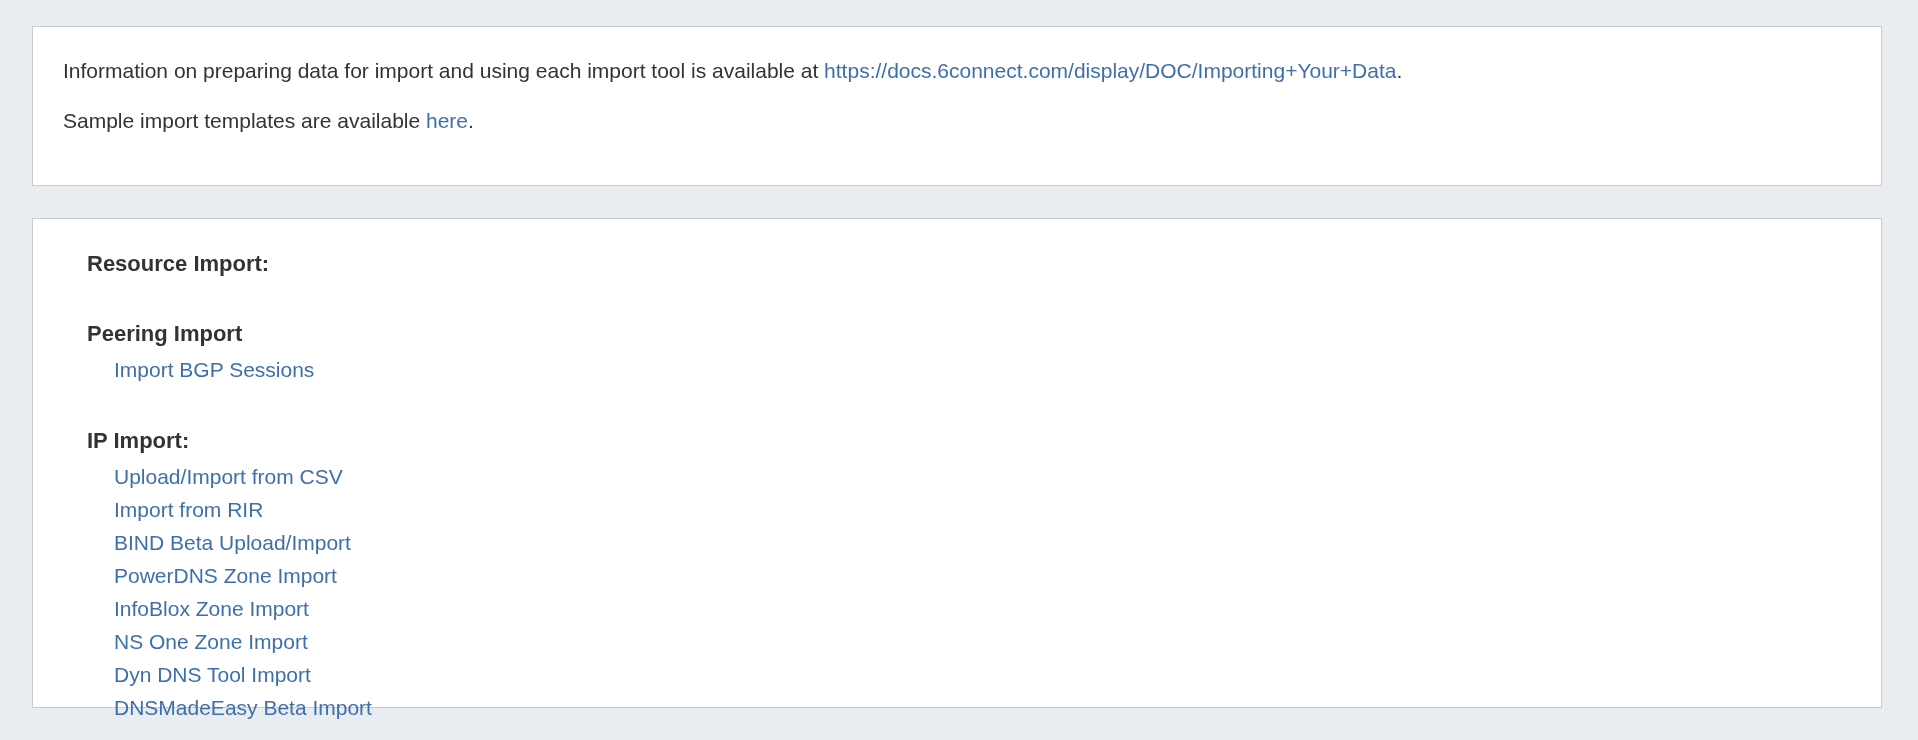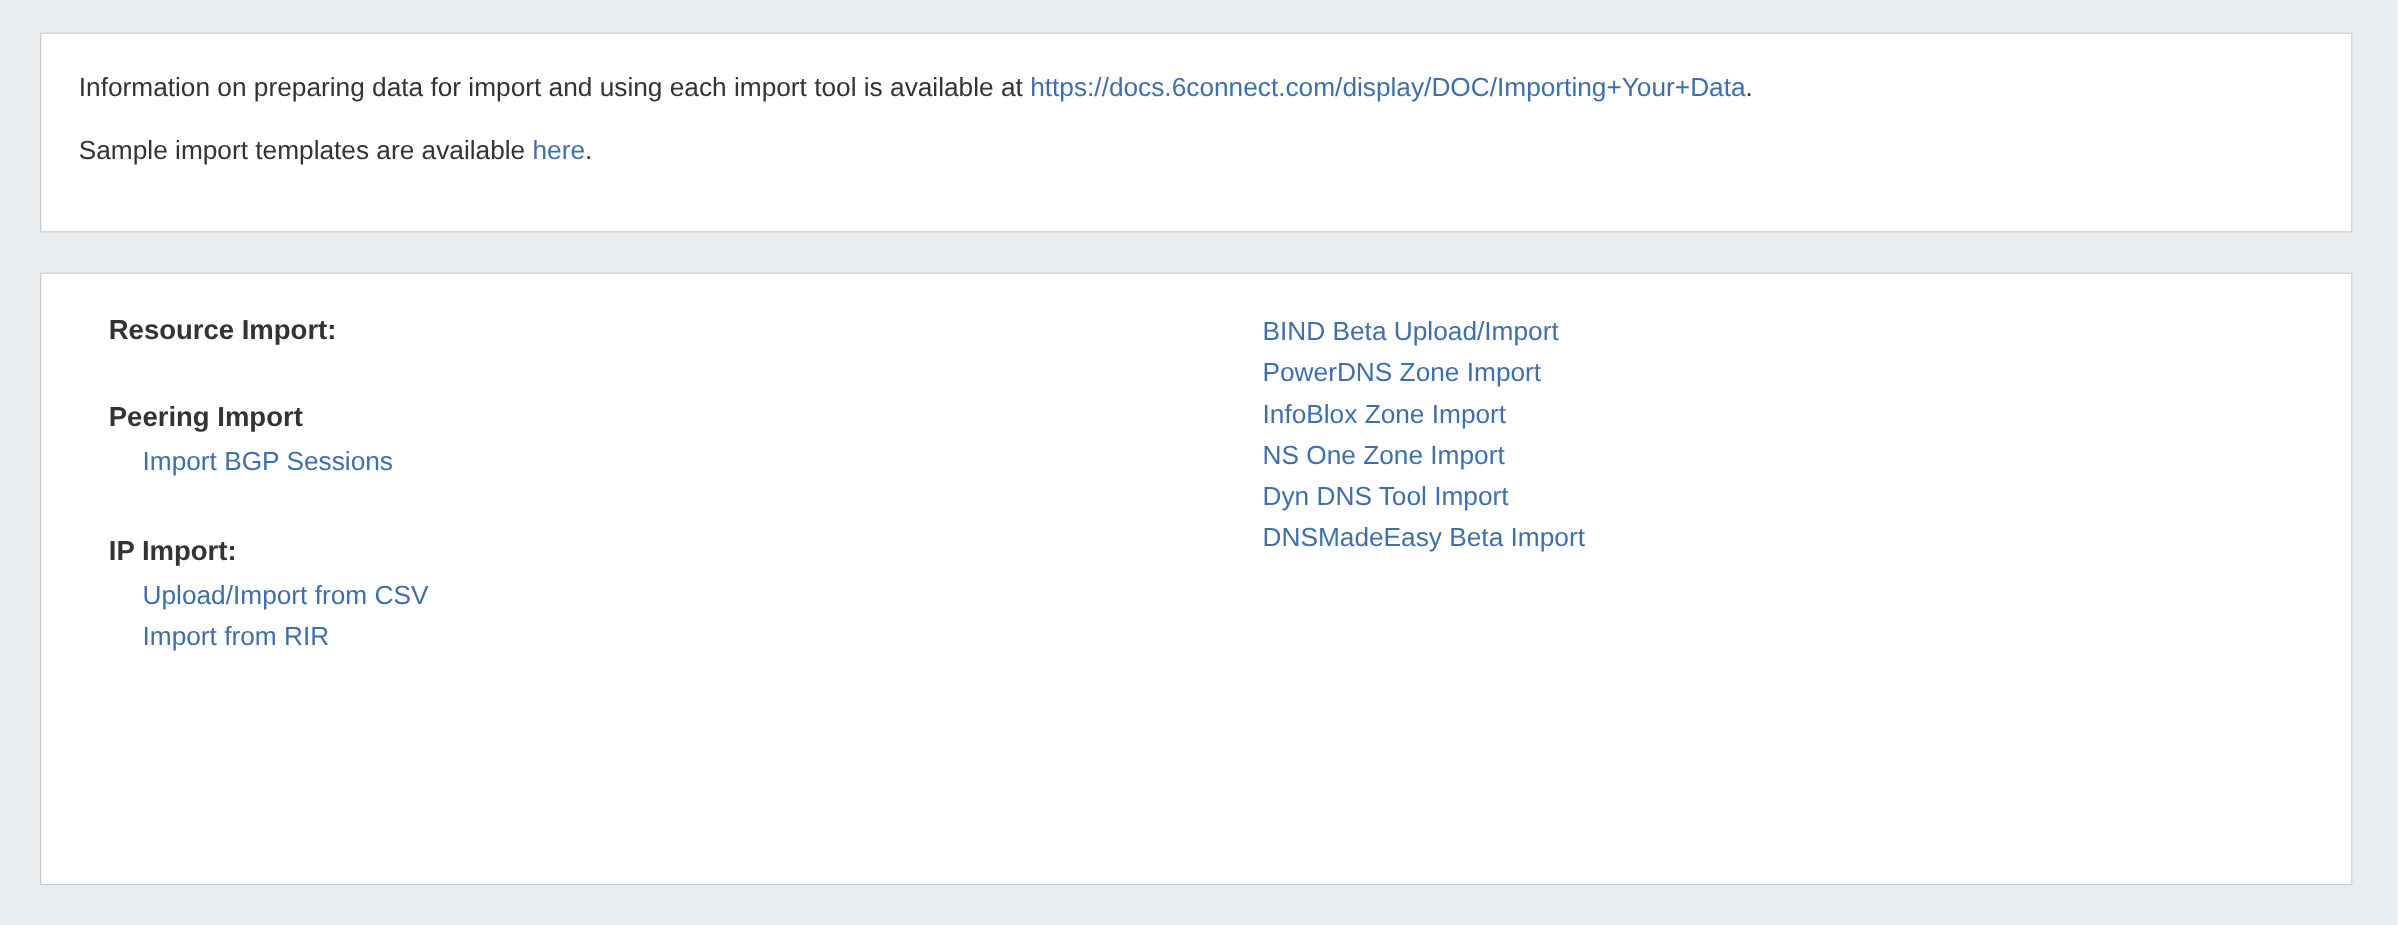--- a/index.html
+++ b/index.html
@@ -58,21 +58,21 @@
   a.link,
   .link {
     color: #3f6fab;
     text-decoration: none;
     cursor: pointer;
   }
 
   
   .columns {
     display: flex;
-    flex-direction: row;
+    flex-direction: column;
     align-items: flex-start;
   }
   .col {
     box-sizing: border-box;
   }
   .col-left  { width: 900px; padding-left: 24px; }
   .col-right { width: 900px; padding-left: 24px; }
 
   .group { margin: 0 0 40px 0; }
   .group:last-child { margin-bottom: 0; }

